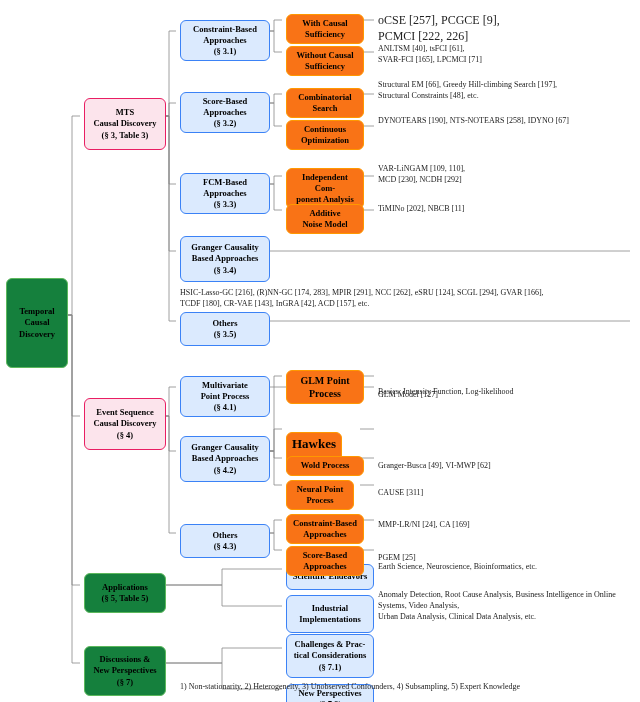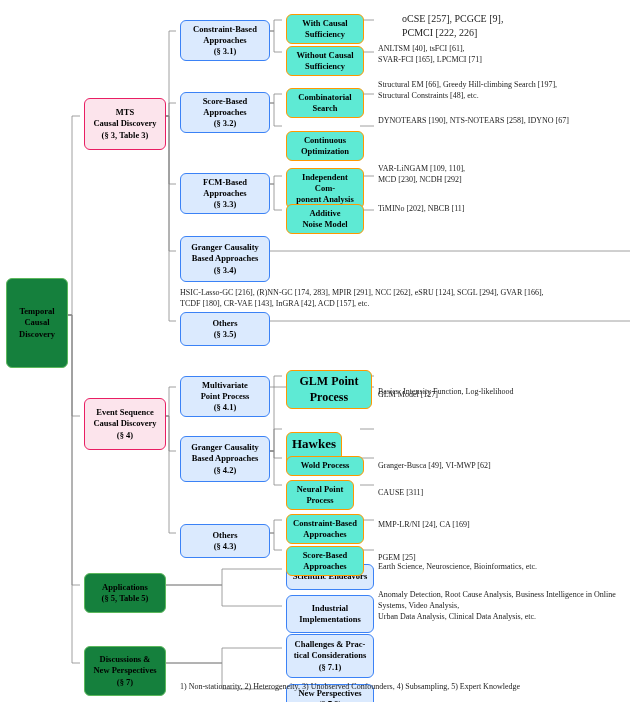--- a/index.html
+++ b/index.html
@@ -31,21 +31,21 @@
     }
     .node-pink {
       background: #fce4ec;
       border: 1.5px solid #e91e63;
     }
     .node-blue {
       background: #dbeafe;
       border: 1.5px solid #3b82f6;
     }
     .node-orange {
-      background: #5eead4;
+      background: #f97316;
       border: 1.5px solid #ff9800;
     }
     
     .layout {
       position: relative;
       width: 632px;
       height: 700px;
     }
     .abs {
       position: absolute;
@@ -146,37 +146,37 @@
 tical Considerations
 (§ 7.1)</div>
       <div class="node abs node-blue" style="left: 282px; top: 676px; width: 88px; min-height: 26px; white-space: pre-line; font-weight: bold; font-size: 8.5px; display: flex; align-items: center; justify-content: center;">New Perspectives
 (§ 7.2)</div>
       <div class="node abs node-orange" style="left: 282px; top: 6px; width: 78px; min-height: 28px; white-space: pre-line; font-weight: bold; font-size: 8.5px; display: flex; align-items: center; justify-content: center;">With Causal
 Sufficiency</div>
       <div class="node abs node-orange" style="left: 282px; top: 38px; width: 78px; min-height: 28px; white-space: pre-line; font-weight: bold; font-size: 8.5px; display: flex; align-items: center; justify-content: center;">Without Causal
 Sufficiency</div>
       <div class="node abs node-orange" style="left: 282px; top: 80px; width: 78px; min-height: 28px; white-space: pre-line; font-weight: bold; font-size: 8.5px; display: flex; align-items: center; justify-content: center;">Combinatorial
 Search</div>
-      <div class="node abs node-orange" style="left: 282px; top: 112px; width: 78px; min-height: 28px; white-space: pre-line; font-weight: bold; font-size: 8.5px; display: flex; align-items: center; justify-content: center; margin-top: 11px;">Continuous
+      <div class="node abs node-orange" style="left: 282px; top: 112px; width: 78px; min-height: 28px; white-space: pre-line; font-weight: bold; font-size: 8.5px; display: flex; align-items: center; justify-content: center;">Continuous
 Optimization</div>
       <div class="node abs node-orange" style="left: 282px; top: 160px; width: 78px; min-height: 32px; white-space: pre-line; font-weight: bold; font-size: 8.5px; display: flex; align-items: center; justify-content: center;">Independent Com-
 ponent Analysis</div>
       <div class="node abs node-orange" style="left: 282px; top: 196px; width: 78px; min-height: 28px; white-space: pre-line; font-weight: bold; font-size: 8.5px; display: flex; align-items: center; justify-content: center;">Additive
 Noise Model</div>
-      <div class="node abs node-orange" style="left: 282px; top: 362px; width: 86px; min-height: 28px; white-space: pre-line; font-weight: bold; font-size: 12px; display: flex; align-items: center; justify-content: center;">GLM Point
+      <div class="node abs node-orange" style="left: 282px; top: 362px; width: 78px; min-height: 28px; white-space: pre-line; font-weight: bold; font-size: 10px; display: flex; align-items: center; justify-content: center;">GLM Point
 Process</div>
       <div class="node abs node-orange" style="left: 282px; top: 424px; width: 56px; min-height: 22px; white-space: pre-line; font-weight: bold; font-size: 13px; display: flex; align-items: center; justify-content: center;">Hawkes Process</div>
       <div class="node abs node-orange" style="left: 282px; top: 448px; width: 78px; min-height: 20px; white-space: pre-line; font-weight: bold; font-size: 8.5px; display: flex; align-items: center; justify-content: center;">Wold Process</div>
       <div class="node abs node-orange" style="left: 282px; top: 472px; width: 68px; min-height: 26px; white-space: pre-line; font-weight: bold; font-size: 8.5px; display: flex; align-items: center; justify-content: center;">Neural Point
 Process</div>
       <div class="node abs node-orange" style="left: 282px; top: 506px; width: 78px; min-height: 28px; white-space: pre-line; font-weight: bold; font-size: 8.5px; display: flex; align-items: center; justify-content: center;">Constraint-Based
 Approaches</div>
       <div class="node abs node-orange" style="left: 282px; top: 538px; width: 78px; min-height: 24px; white-space: pre-line; font-weight: bold; font-size: 8.5px; display: flex; align-items: center; justify-content: center;">Score-Based
 Approaches</div>
-      <div class="abs" style="left: 374px; top: 4px; max-width: 260px; font-size: 10px; line-height: 1.35; white-space: pre-line; color: rgb(34, 34, 34); margin-left: 24px;">oCSE [257], PCGCE [9],
+      <div class="abs" style="left: 374px; top: 4px; max-width: 260px; font-size: 12px; line-height: 1.35; white-space: pre-line; color: rgb(34, 34, 34);">oCSE [257], PCGCE [9],
 PCMCI [222, 226]</div>
       <div class="abs" style="left: 374px; top: 36px; max-width: 260px; font-size: 8px; line-height: 1.35; white-space: pre-line; color: rgb(34, 34, 34);">ANLTSM [40], tsFCI [61],
 SVAR-FCI [165], LPCMCI [71]</div>
       <div class="abs" style="left: 374px; top: 72px; max-width: 260px; font-size: 8px; line-height: 1.35; white-space: pre-line; color: rgb(34, 34, 34);">Structural EM [66], Greedy Hill-climbing Search [197],
 Structural Constraints [48], etc.</div>
       <div class="abs" style="left: 374px; top: 108px; max-width: 260px; font-size: 8px; line-height: 1.35; white-space: pre-line; color: rgb(34, 34, 34);">DYNOTEARS [190], NTS-NOTEARS [258], IDYNO [67]</div>
       <div class="abs" style="left: 374px; top: 156px; max-width: 260px; font-size: 8px; line-height: 1.35; white-space: pre-line; color: rgb(34, 34, 34);">VAR-LiNGAM [109, 110],
 MCD [230], NCDH [292]</div>
       <div class="abs" style="left: 374px; top: 196px; max-width: 260px; font-size: 8px; line-height: 1.35; white-space: pre-line; color: rgb(34, 34, 34);">TiMINo [202], NBCB [11]</div>
       <div class="abs" style="left: 176px; top: 280px; max-width: 454px; font-size: 8px; line-height: 1.35; white-space: pre-line; color: rgb(34, 34, 34);">HSIC-Lasso-GC [216], (R)NN-GC [174, 283], MPIR [291], NCC [262], eSRU [124], SCGL [294], GVAR [166],

